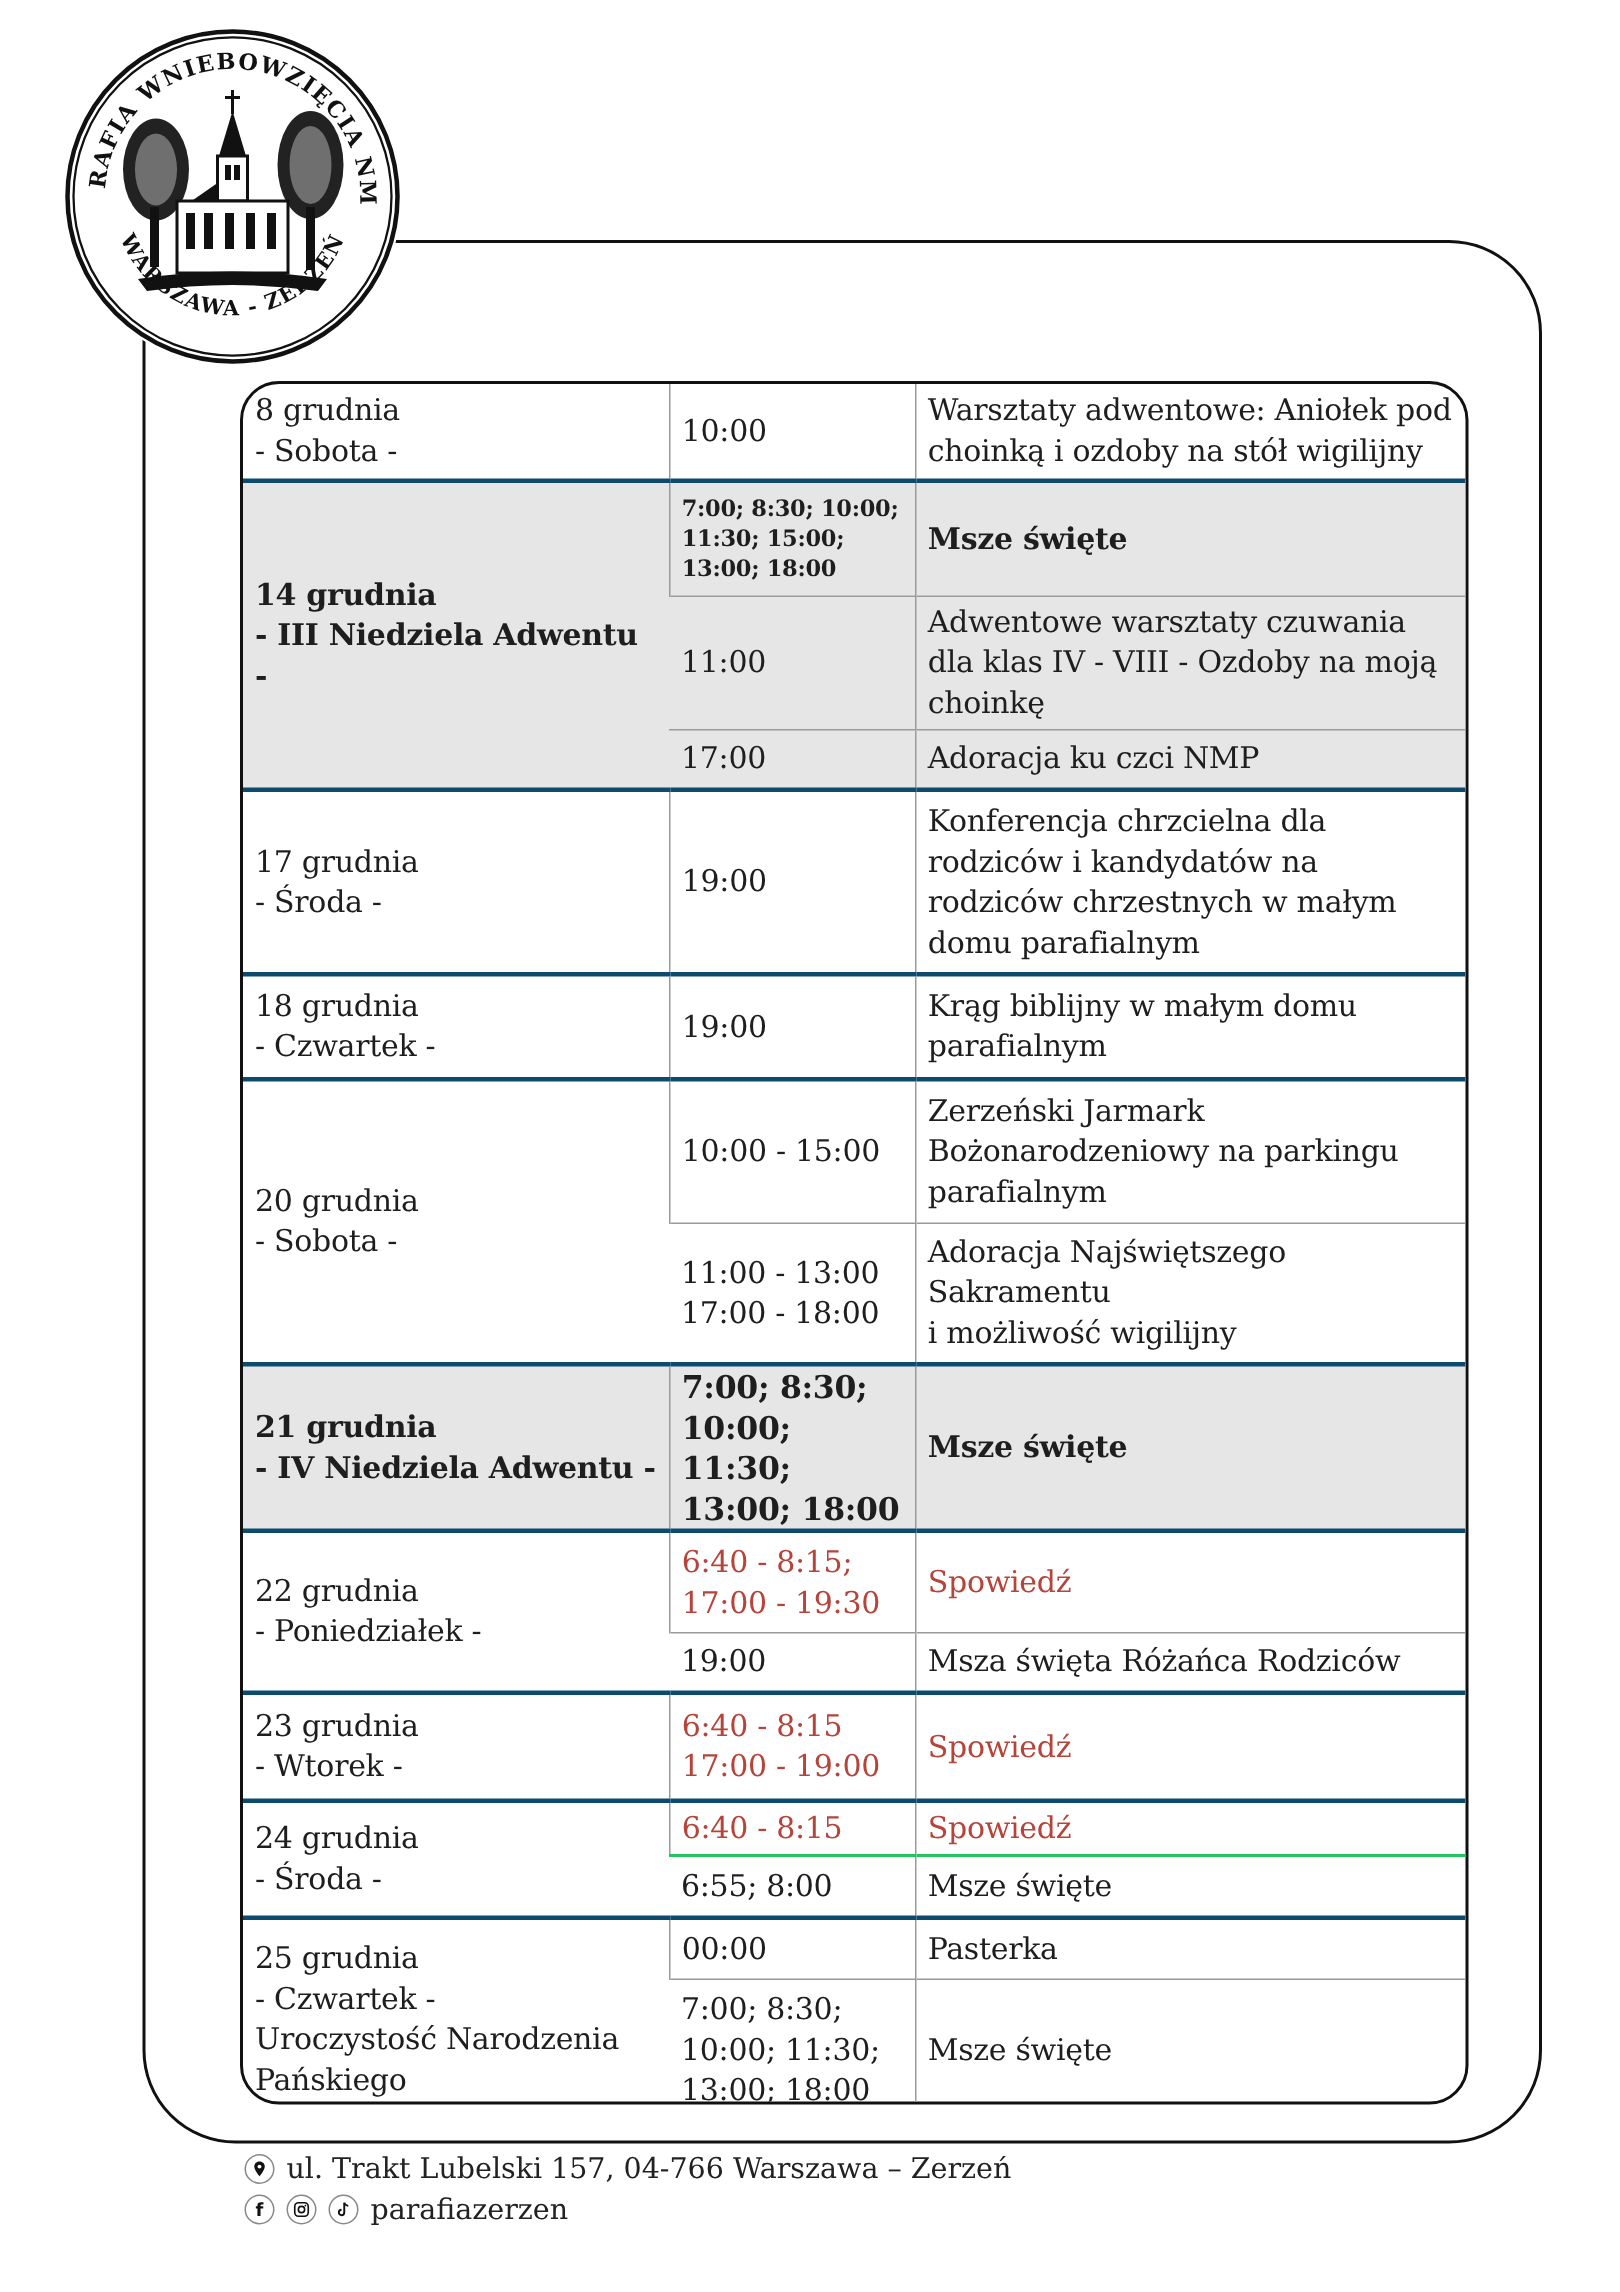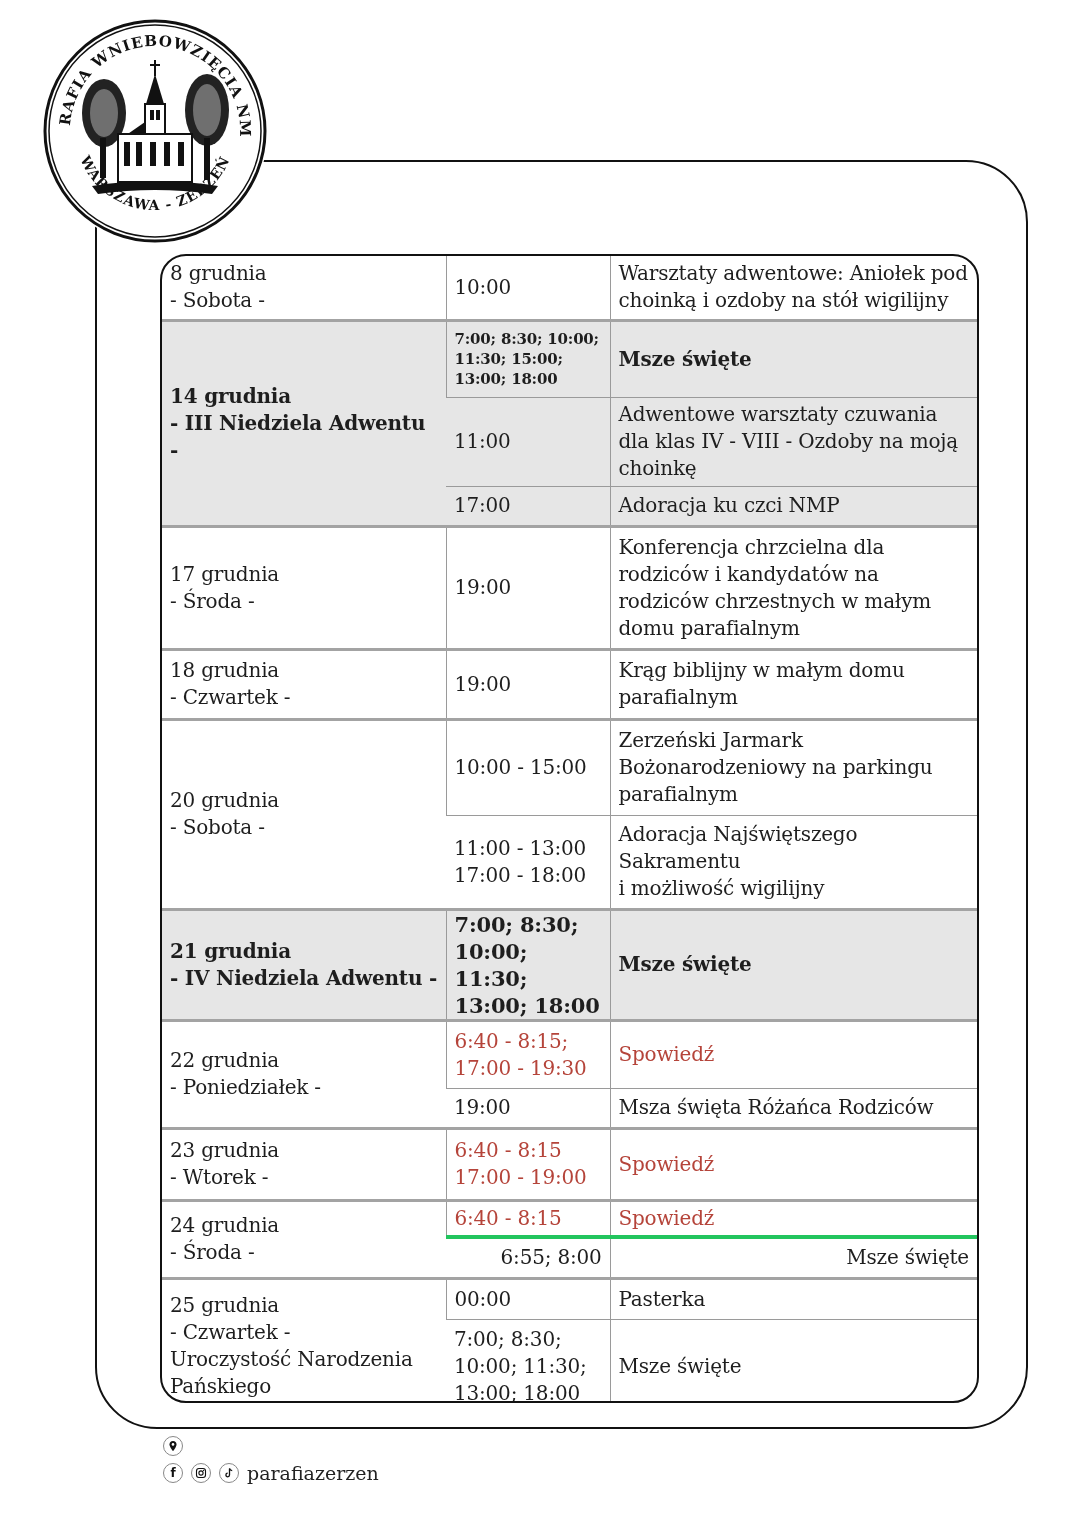--- a/index.html
+++ b/index.html
@@ -27,27 +27,27 @@
   col.c1 { width: 284px; }
   col.c2 { width: 164px; }
   col.c3 { width: auto; }
   td {
     font-size: 20px; line-height: 27px; padding: 0 8px; vertical-align: middle;
     border-left: 1px solid #9a9a9a; border-top: 1px solid #9a9a9a;
     letter-spacing: -0.2px;
   }
   td:first-child { border-left: none; }
   tr.first td { border-top: none; }
-  tr.grp td { border-top: 3px solid #a3a3a3; }
+  tr.grp td { border-top: 3px solid #0c4a6e; }
   tr.gray td { background: #e6e6e6; }
   td.bold { font-weight: bold; }
   td.small { font-size: 15px; line-height: 20px; font-weight: bold; }
   .red { color: #b5443a; }
   .line { display: block; }
-  td.thin-rule { border-top: 4px solid #22c55e; text-align: right; }
+  td.thin-rule { border-top: 2px solid #22c55e; }
 
   .footer { position: absolute; left: 163px; top: 1432px; font-size: 19px; color: #222; }
   .frow { display: flex; align-items: center; height: 27.5px; }
   .ficon {
     width: 20px; height: 20px; border: 1px solid #888; border-radius: 50%;
     display: inline-flex; align-items: center; justify-content: center;
     font-size: 12px; margin-right: 8px; box-sizing: border-box; color: #111;
     font-family: "DejaVu Sans", sans-serif;
   }
   .ficon svg { width: 12px; height: 12px; }
@@ -249,20 +249,21 @@
 </div>
 
 <div class="footer">
   <div class="frow">
     <span class="ficon">
       <svg viewBox="0 0 12 12">
           <path d="M6 1 C3.8 1 2.5 2.6 2.5 4.4 C2.5 6.8 6 11 6 11 C6 11 9.5 6.8 9.5 4.4 C9.5 2.6 8.2 1 6 1 Z" fill="#111"></path>
           <circle cx="6" cy="4.4" r="1.3" fill="#fff"></circle>
         </svg>
     </span>
+    <span>ul. Trakt Lubelski 157, 04-766 Warszawa – Zerzeń</span>
   </div>
   <div class="frow">
     <span class="ficon" style="font-weight:bold;">f</span>
     <span class="ficon">
       <svg viewBox="0 0 12 12">
           <rect x="1.5" y="1.5" width="9" height="9" rx="2.5" fill="none" stroke="#111" stroke-width="1.1"></rect>
           <circle cx="6" cy="6" r="2.1" fill="none" stroke="#111" stroke-width="1.1"></circle>
           <circle cx="8.6" cy="3.4" r="0.6" fill="#111"></circle>
         </svg>
     </span>

